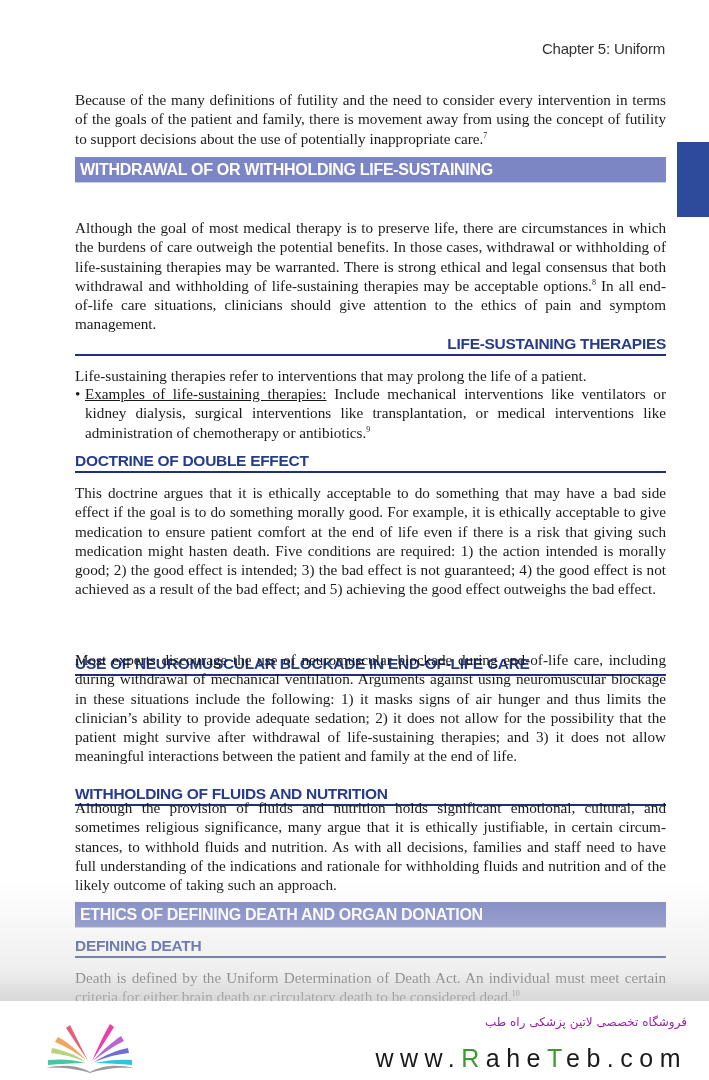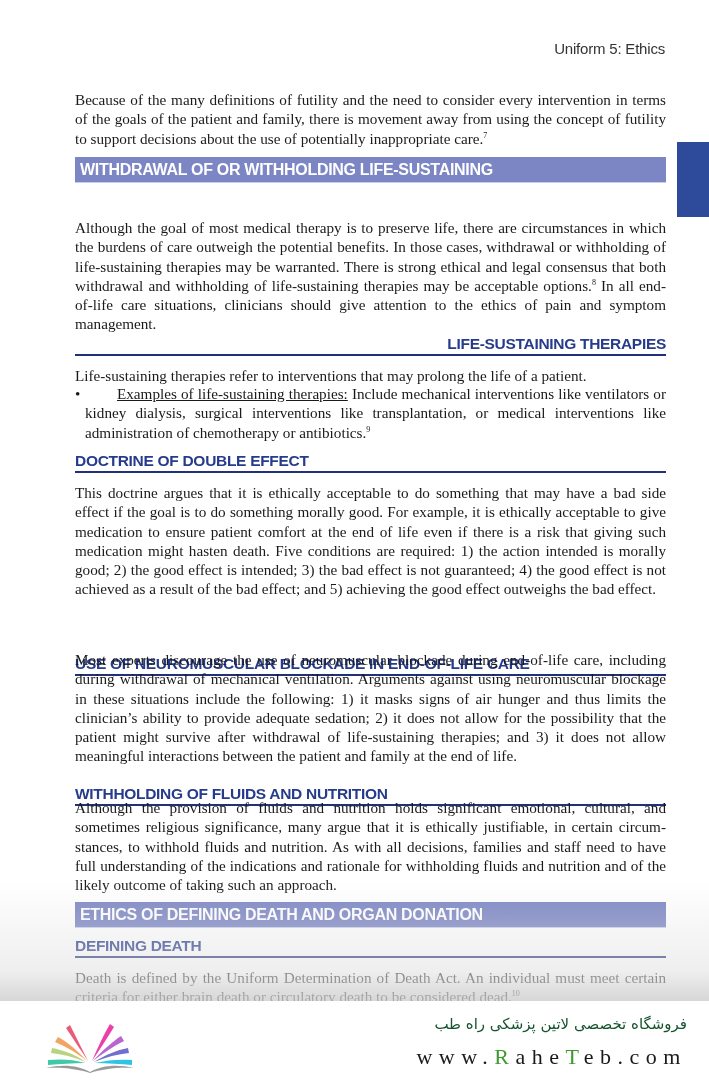--- a/index.html
+++ b/index.html
@@ -22,33 +22,33 @@
 
   .band { background: #7c86c4; color: #ffffff; font-family: "Liberation Sans", "DejaVu Sans", sans-serif; font-weight: bold;
     font-size: 16px; line-height: 19px; padding: 3px 4px 3px 5px; letter-spacing: -0.3px; border-bottom: 1px solid #c9cde8; }
 
   .subhead { font-family: "Liberation Sans", "DejaVu Sans", sans-serif; font-weight: bold; font-size: 15.5px;
     color: #263b8c; letter-spacing: -0.3px; line-height: 19px; border-bottom: 2px solid #22307a; padding-bottom: 1px; }
 
   .bullet { display: flex; font-size: 15.2px; line-height: 19.3px; text-align: justify; }
   .bullet .dot { width: 10px; flex: 0 0 10px; }
   .bullet .btext { flex: 1; }
-  .u { text-decoration: underline; margin-left: 32px; }
+  .u { text-decoration: underline; }
 
   .footer { position: absolute; left: 0; top: 1001px; width: 709px; height: 79px; background: #ffffff; }
   .logo { position: absolute; left: 40px; top: 14px; width: 100px; height: 58px; }
-  .footer-fa { position: absolute; right: 22px; top: 14px; font-family: "DejaVu Sans", sans-serif; font-size: 15px; color: #14532d; direction: rtl; }
-  .footer-url { position: absolute; right: 22px; top: 43px; font-family: Liberation Serif, serif; font-size: 22px; letter-spacing: 6.5px; color: #1a1a1a; }
+  .footer-fa { position: absolute; right: 22px; top: 14px; font-family: "DejaVu Sans", sans-serif; font-size: 12px; color: #a21caf; direction: rtl; }
+  .footer-url { position: absolute; right: 22px; top: 43px; font-family: Liberation Sans, sans-serif; font-size: 25px; letter-spacing: 6.5px; color: #1a1a1a; }
   .footer-url .g { color: #3c9a2e; }
 </style>
 </head>
 <body>
 
 <div class="page">
-  <div class="running-head">Uniform 5: Ethics</div>
+  <div class="running-head">Chapter 5: Uniform</div>
   <div class="thumb-tab"></div>
 
   <div class="content">
 
     <p class="body" style="position:absolute; top:82px; width:591px;"><span>Because of the many definitions of futility and the need to consider every intervention in terms of the goals of the patient and family, there is movement away from using the concept of futility to support decisions about the use of potentially inappropriate care.</span><sup>7</sup></p>
 
     <div class="band" style="position:absolute; top:157px; width:591px;">
       <div>WITHDRAWAL OF OR WITHHOLDING LIFE-SUSTAINING</div>
     </div>
 

